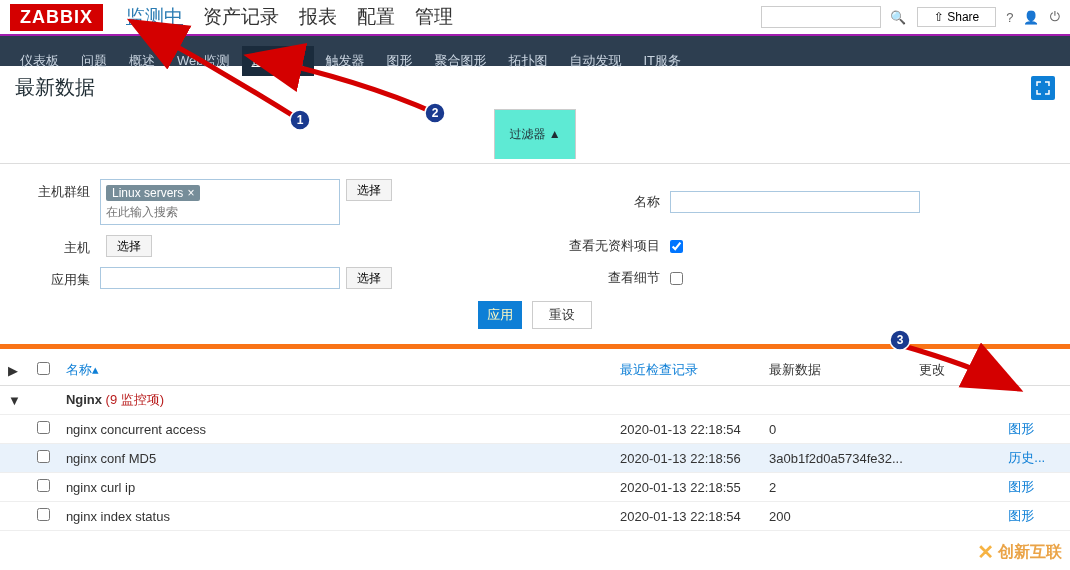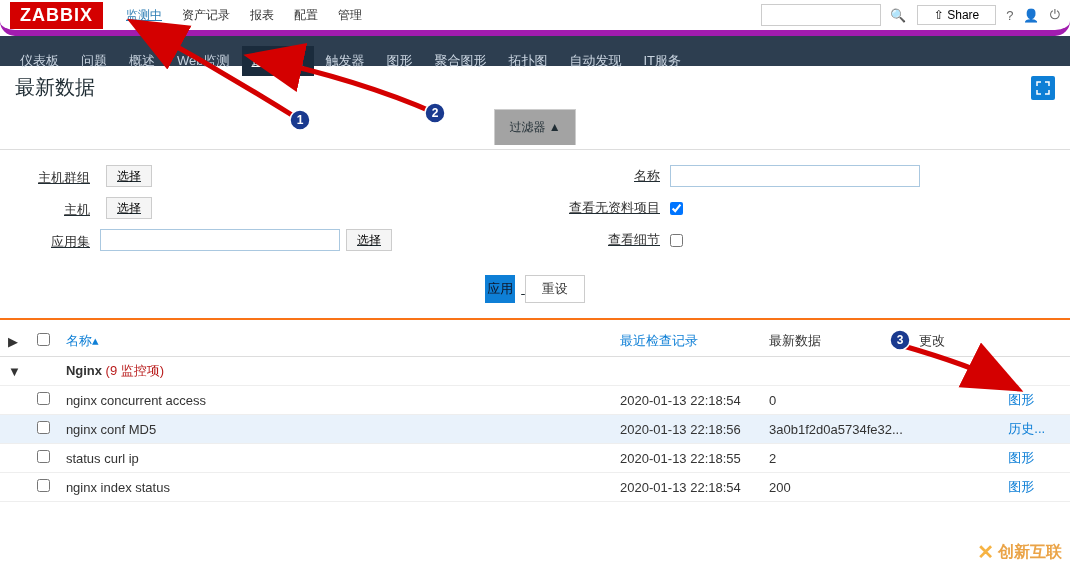--- a/index.html
+++ b/index.html
@@ -1,55 +1,55 @@
 <!DOCTYPE html>
 <html><head>
 <meta charset="utf-8">
 <style>
 * { margin: 0; padding: 0; box-sizing: border-box; font-family: Arial, "Microsoft YaHei", sans-serif; }
 body { width: 1070px; height: 570px; background: #fff; font-size: 13px; color: #1f2c33; overflow: hidden; position: relative; }
 
-.top-bar { display: flex; align-items: center; height: 36px; background: #fff; border-bottom: 6px solid #a21caf; padding: 0 10px; border-radius: 15px; }
+.top-bar { display: flex; align-items: center; height: 36px; background: #fff; border-bottom: 2px solid #a21caf; padding: 0 10px; }
 .logo { background: #d40000; color: #fff; font-weight: bold; font-size: 18px; padding: 3px 10px; letter-spacing: 1px; }
 .top-menu { display: flex; margin-left: 15px; gap: 4px; }
-.top-menu-item { color: #333; padding: 0 8px; cursor: pointer; font-size: 12px; }
+.top-menu-item { color: #333; padding: 0 8px; cursor: pointer; font-size: 19px; }
 .top-menu-item.active { color: #2b7cb3; text-decoration: underline; }
 .top-right { margin-left: auto; display: flex; align-items: center; gap: 10px; color: #666; }
 .search-box { border: 1px solid #ccc; padding: 2px 5px; width: 120px; height: 22px; }
 .icon-btn { cursor: pointer; color: #666; }
 .share-btn { border: 1px solid #ccc; padding: 2px 16px; cursor: pointer; font-size: 12px; background: #fff; }
 
 .sub-bar { background: #2d3e50; height: 30px; display: flex; align-items: center; padding: 0 10px; gap: 2px; }
 .sub-item { color: #c9d4e0; padding: 6px 10px; cursor: pointer; font-size: 13px; margin-top: 20px; }
 .sub-item.active { background: #1a2b3c; color: #fff; text-decoration: underline; }
 
 .page-header { display: flex; align-items: center; padding: 8px 15px; }
 .page-title { font-size: 20px; color: #1f2c33; }
 .fullscreen-btn { margin-left: auto; background: #0e7fd6; color: #fff; width: 24px; height: 24px; display: flex; align-items: center; justify-content: center; cursor: pointer; border-radius: 2px; }
 
 .filter-toggle { text-align: center; border-bottom: 1px solid #ddd; padding-bottom: 4px; }
-.filter-toggle-btn { display: inline-block; padding: 9px 14px; border: 1px solid #ccc; border-bottom: none; background: #a3a3a3; cursor: pointer; font-size: 12px; }
-
-.filter-panel { padding: 15px 20px; border-bottom: 2px solid #f97316; text-decoration: underline; }
+.filter-toggle-btn { display: inline-block; padding: 16px 14px; border: 1px solid #ccc; border-bottom: none; background: #5eead4; cursor: pointer; font-size: 12px; }
+
+.filter-panel { padding: 15px 20px; border-bottom: 5px solid #f97316; }
 .filter-row { display: flex; margin-bottom: 10px; }
 .filter-left { width: 520px; display: flex; align-items: flex-start; }
 .filter-right { flex: 1; display: flex; align-items: center; }
 .filter-label { width: 80px; text-align: right; padding-right: 10px; padding-top: 4px; color: #333; font-size: 13px; }
 .filter-label-r { width: 130px; text-align: right; padding-right: 10px; color: #333; font-size: 13px; }
 .multi-input { border: 1px solid #aac8e0; width: 240px; min-height: 44px; padding: 3px; }
 .tag { display: inline-block; background: #768d99; color: #fff; padding: 1px 6px; font-size: 12px; border-radius: 2px; margin: 2px; }
 .tag .x { margin-left: 4px; cursor: pointer; }
 .placeholder-input { border: none; outline: none; width: 100%; font-size: 12px; color: #aaa; padding: 2px; }
 .single-input { border: 1px solid #aac8e0; width: 240px; height: 22px; padding: 2px 5px; }
 .name-input { border: 1px solid #aac8e0; width: 250px; height: 22px; padding: 2px 5px; }
 .select-btn { border: 1px solid #ccc; background: #f5f5f5; padding: 2px 10px; margin-left: 6px; cursor: pointer; font-size: 12px; height: 22px; }
 .checkbox { cursor: pointer; }
 
 .action-row { text-align: center; margin-top: 12px; }
-.btn-primary { background: #0e7fd6; color: #0f172a; border: 1px solid #0e7fd6; padding: 4px 1px; cursor: pointer; font-size: 13px; margin-right: 6px; margin-top: 12px; }
+.btn-primary { background: #0e7fd6; color: #fef9c3; border: 1px solid #0e7fd6; padding: 4px 8px; cursor: pointer; font-size: 13px; margin-right: 6px; }
 .btn-default { background: #fff; color: #333; border: 1px solid #ccc; padding: 4px 16px; cursor: pointer; font-size: 13px; }
 
 .data-table { width: 100%; border-collapse: collapse; margin-top: 6px; }
 .data-table th { text-align: left; padding: 6px 8px; font-weight: normal; color: #0e7fd6; border-bottom: 1px solid #ddd; font-size: 13px; }
 .data-table th.plain { color: #333; }
 .data-table td { padding: 5px 8px; border-bottom: 1px solid #eee; font-size: 13px; color: #333; }
 .data-table a.link { color: #0e7fd6; text-decoration: none; cursor: pointer; }
 .toggle-cell { width: 26px; text-align: center; color: #666; cursor: pointer; }
 .check-cell { width: 26px; text-align: center; }
 .name-col { width: 560px; }
@@ -119,20 +119,24 @@
 <div class="filter-toggle">
   <span class="filter-toggle-btn">
     <span>过滤器</span>&nbsp;▲
   </span>
 </div>
 
 <div class="filter-panel">
   <div class="filter-row">
     <div class="filter-left">
       <div class="filter-label">主机群组</div>
+      <div class="multi-input">
+        <span class="tag"><span>Linux servers</span><span class="x">×</span></span>
+        <input class="placeholder-input" placeholder="在此输入搜索" style="">
+      </div>
       <button class="select-btn">选择</button>
     </div>
     <div class="filter-right">
       <div class="filter-label-r">名称</div>
       <input class="name-input" style="">
     </div>
   </div>
 
   <div class="filter-row">
     <div class="filter-left">
@@ -195,21 +199,21 @@
         <td class="check-cell"><input type="checkbox" style=""></td>
         <td class="indent">nginx conf MD5</td>
         <td>2020-01-13 22:18:56</td>
         <td>3a0b1f2d0a5734fe32...</td>
         <td></td>
         <td><a class="link">历史...</a></td>
       </tr>
       <tr>
         <td></td>
         <td class="check-cell"><input type="checkbox" style=""></td>
-        <td class="indent">status curl ip</td>
+        <td class="indent">nginx curl ip</td>
         <td>2020-01-13 22:18:55</td>
         <td>2</td>
         <td></td>
         <td><a class="link">图形</a></td>
       </tr>
       <tr>
         <td></td>
         <td class="check-cell"><input type="checkbox" style=""></td>
         <td class="indent">nginx index status</td>
         <td>2020-01-13 22:18:54</td>

